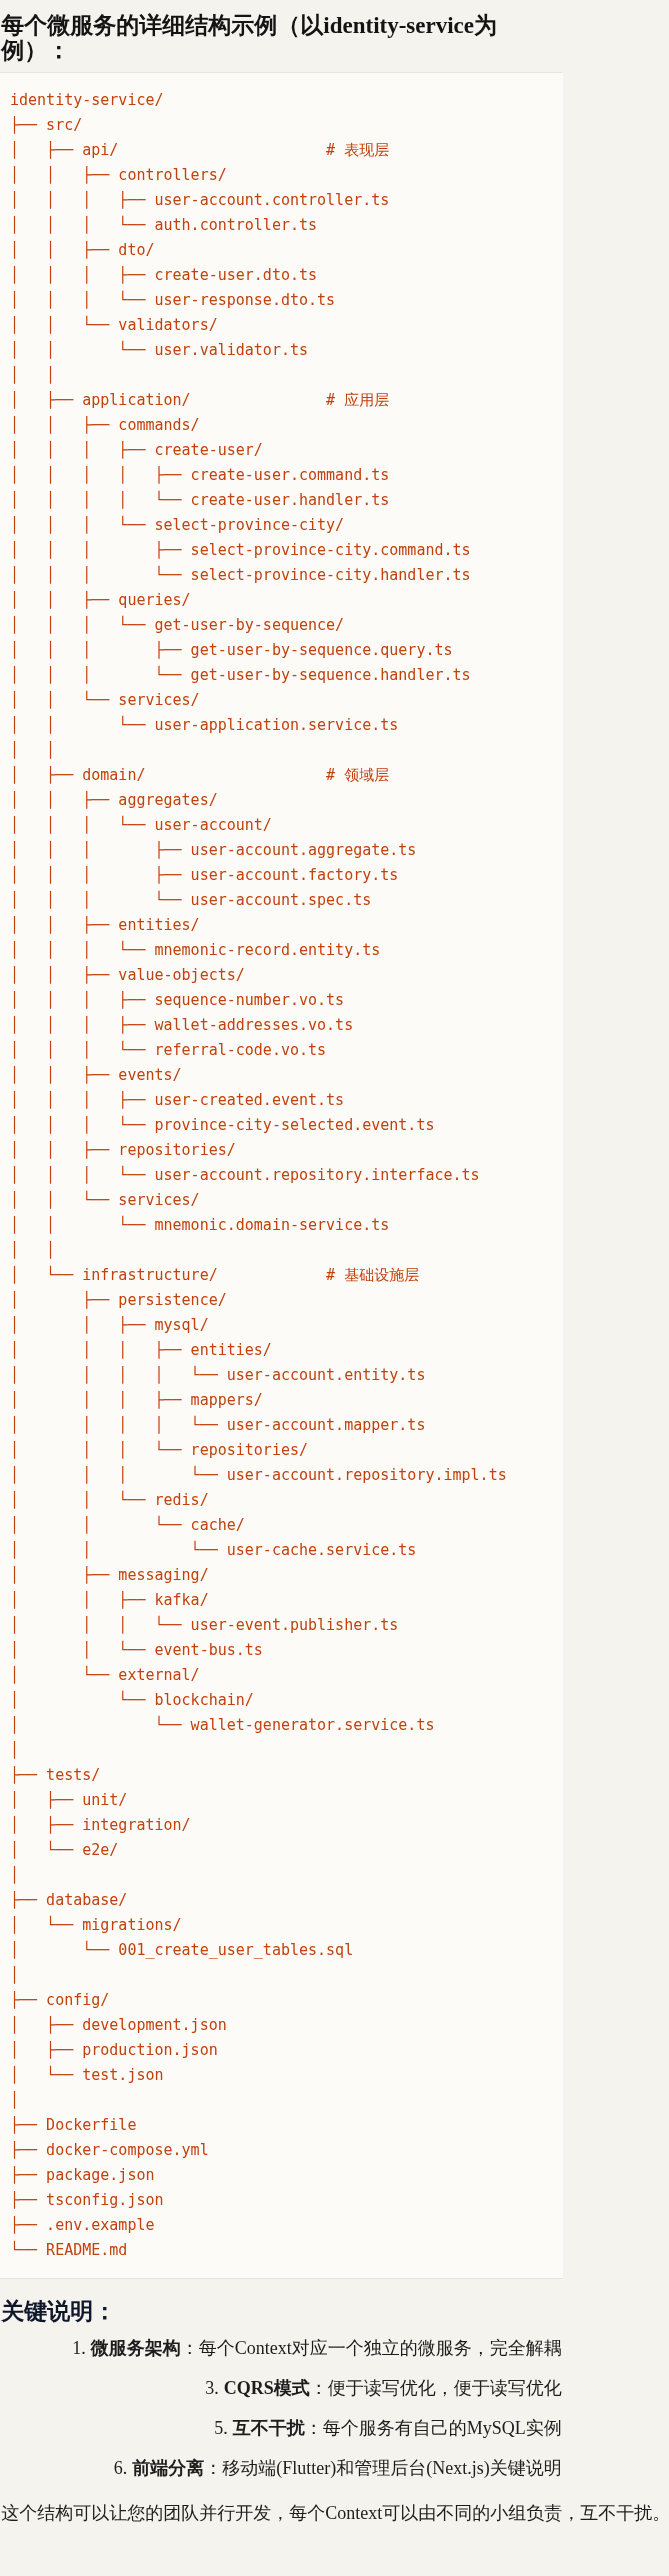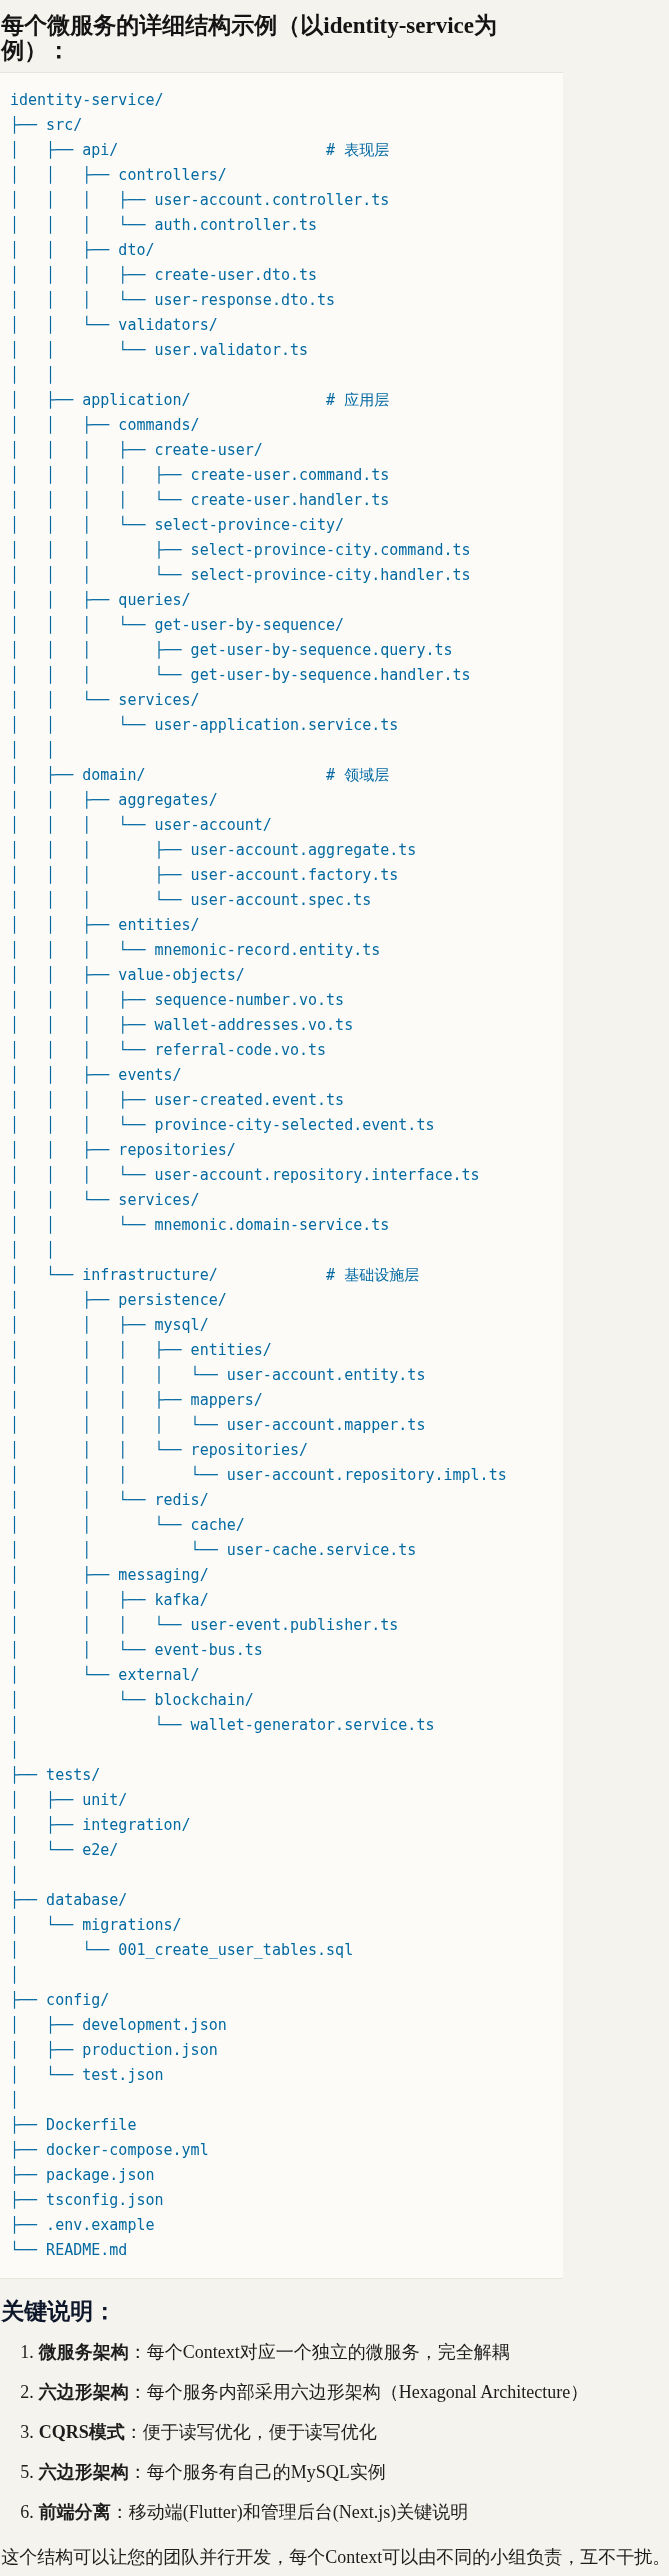--- a/index.html
+++ b/index.html
@@ -21,36 +21,37 @@
   }
   pre.code-block{
     margin:0;
     background:#fcfbf8;
     border-top:1.3px solid #e8e5de;
     border-bottom:1.3px solid #e8e5de;
     padding:15px 5px 15px 10px;
     font-family:"DejaVu Sans Mono","Liberation Mono",monospace;
     font-size:15px;
     line-height:25px;
-    color:#0369a1;
+    color:#c2410c;
     white-space:pre;
     overflow:hidden;
   }
   .notes{padding:0 1.3px;}
   .notes-heading{
     margin:19px 0 10px 0;
     font-size:23px;
     font-weight:bold;
     color:#0f172a;
     line-height:1.2;
   }
   ol.notes-list{
     list-style:none;
-    margin:14px;
+    margin:0;
     padding:0 0 0 5px;
+    text-align:right;
   }
   ol.notes-list li{
     font-size:18px;
     line-height:26px;
     margin:0 0 13.8px 0;
     color:#1d1d1d;
     white-space:nowrap;
   }
   .note-num{margin-right:5px;}
   .note-term{font-weight:bold;}
@@ -159,27 +160,24 @@
 
   <section class="notes">
 
     <h2 class="notes-heading">关键说明：</h2>
 
     <ol class="notes-list">
       <li>
         <span class="note-num">1.</span><span class="note-term">微服务架构</span><span class="note-rest">：每个Context对应一个独立的微服务，完全解耦</span>
       </li>
       <li>
-        <span class="note-num">2.</span><span class="note-term">六边形架构</span><span class="note-rest">：每个服务内部采用六边形架构（Hexagonal Architecture）</span>
-      </li>
-      <li>
         <span class="note-num">3.</span><span class="note-term">CQRS模式</span><span class="note-rest">：便于读写优化，便于读写优化</span>
       </li>
       <li>
-        <span class="note-num">5.</span><span class="note-term">六边形架构</span><span class="note-rest">：每个服务有自己的MySQL实例</span>
+        <span class="note-num">5.</span><span class="note-term">互不干扰</span><span class="note-rest">：每个服务有自己的MySQL实例</span>
       </li>
       <li>
         <span class="note-num">6.</span><span class="note-term">前端分离</span><span class="note-rest">：移动端(Flutter)和管理后台(Next.js)关键说明</span>
       </li>
     </ol>
 
     <p class="closing">这个结构可以让您的团队并行开发，每个Context可以由不同的小组负责，互不干扰。</p>
 
   </section>
 </div>

